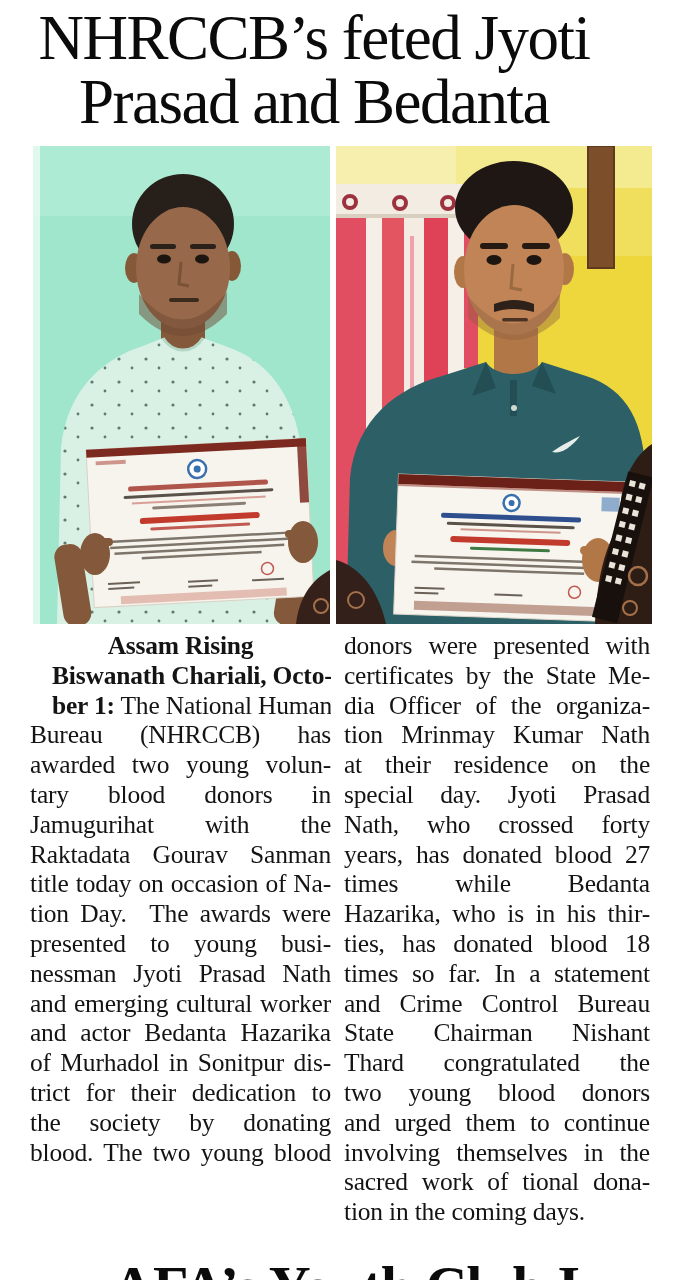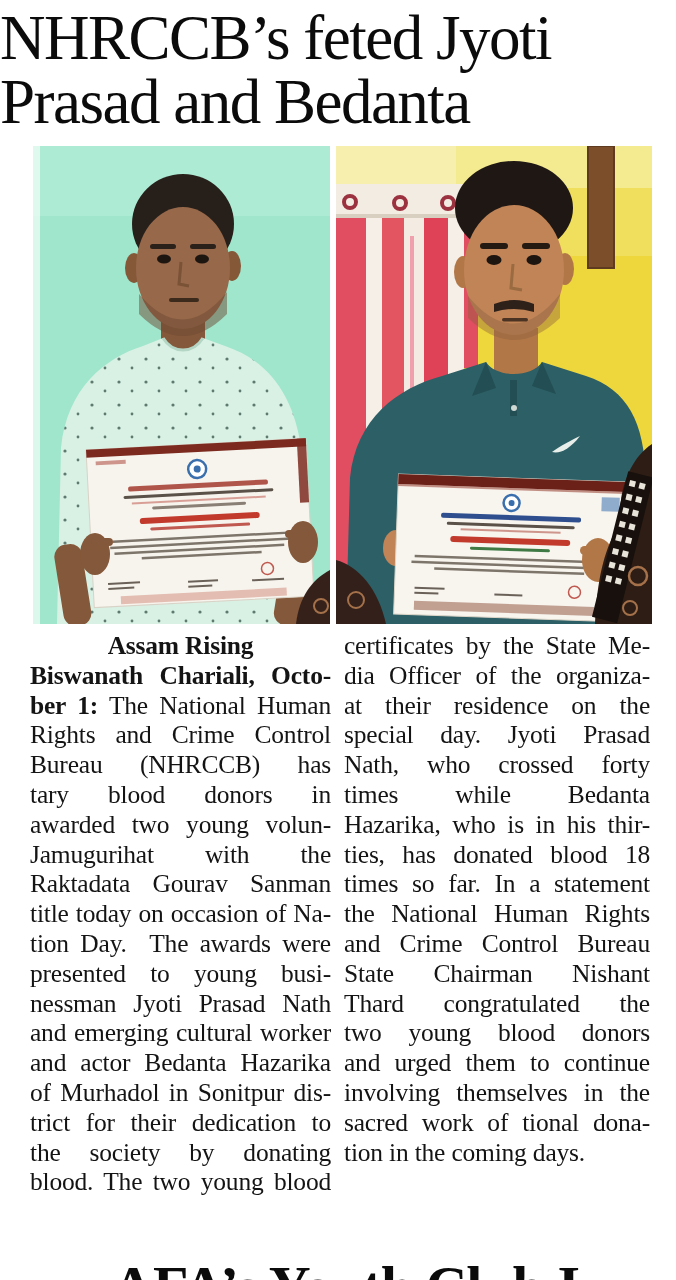--- a/index.html
+++ b/index.html
@@ -4,21 +4,21 @@
 <style>
   html,body{margin:0;padding:0;}
   body{
     width:676px;height:1280px;overflow:hidden;position:relative;
     background:#ffffff;
     font-family:"Liberation Serif", serif;
   }
   
   .headline{
     position:absolute;left:0;top:6px;width:628px;
-    color:#0b0b0b;
+    text-align:center;color:#0b0b0b;
     font-family:"Liberation Serif", serif;
     font-weight:400;
   }
   .headline .hl{
     font-size:63px;line-height:64px;letter-spacing:-1.5px;white-space:nowrap;
   }
   
   .photo{position:absolute;top:146px;height:478px;display:block;}
   .photo-left{left:33px;width:297px;}
   .photo-right{left:336px;width:316px;}
@@ -27,21 +27,21 @@
   .col-0{left:30px;width:301px;}
   .col-1{left:344px;width:306px;}
   .tl{
     font-size:25.5px;line-height:29.8px;color:#141414;
     text-align:justify;text-align-last:justify;
     white-space:nowrap;overflow:hidden;
     letter-spacing:-0.2px;
   }
   .tl.cb{text-align:center;text-align-last:center;font-weight:bold;}
   .tl.e{text-align:center;text-align-last:left;}
-  .tl b{font-weight:bold;}
+  .tl b{font-weight:bold;margin-left:22px;}
   
   .bottom-head{
     position:absolute;left:0;top:1254px;width:676px;height:26px;overflow:hidden;
   }
   .bottom-head .bh{
     position:absolute;left:112px;top:0;
     font-size:58px;line-height:66px;font-weight:700;color:#0b0b0b;
     letter-spacing:-1px;white-space:nowrap;
   }
 </style>
@@ -228,48 +228,49 @@
   <circle cx="302" cy="430" r="9" fill="none" stroke="#a4714a" stroke-width="2.5"></circle>
   <circle cx="294" cy="462" r="7" fill="none" stroke="#a4714a" stroke-width="2"></circle>
   <path d="M0,478 L0,414 C22,420 42,442 50,478 Z" fill="#33201a"></path>
   <circle cx="20" cy="454" r="8" fill="none" stroke="#a4714a" stroke-width="2"></circle>
 </svg>
 
 <div class="column col-0">
     <div class="tl cb">Assam Rising</div>
     <div class="tl"><b>Biswanath Chariali, Octo-</b></div>
     <div class="tl"><b>ber 1:</b> The National Human</div>
-    <div class="tl">Rights and Crime Control</div>
     <div class="tl">Bureau (NHRCCB) has</div>
+    <div class="tl">awarded two young volun-</div>
     <div class="tl">tary blood donors in</div>
-    <div class="tl">awarded two young volun-</div>
     <div class="tl">Jamugurihat with the</div>
     <div class="tl">Raktadata Gourav Sanman</div>
     <div class="tl">title today on occasion of Na-</div>
     <div class="tl">tion Day.&nbsp; The awards were</div>
     <div class="tl">presented to young busi-</div>
     <div class="tl">nessman Jyoti Prasad Nath</div>
     <div class="tl">and emerging cultural worker</div>
     <div class="tl">and actor Bedanta Hazarika</div>
     <div class="tl">of Murhadol in Sonitpur dis-</div>
     <div class="tl">trict for their dedication to</div>
     <div class="tl">the society by donating</div>
     <div class="tl">blood. The two young blood</div>
   </div>
 <div class="column col-1">
+    <div class="tl">donors were presented with</div>
     <div class="tl">certificates by the State Me-</div>
     <div class="tl">dia Officer of the organiza-</div>
+    <div class="tl">tion Mrinmay Kumar Nath</div>
     <div class="tl">at their residence on the</div>
     <div class="tl">special day. Jyoti Prasad</div>
     <div class="tl">Nath, who crossed forty</div>
+    <div class="tl">years, has donated blood 27</div>
     <div class="tl">times while Bedanta</div>
     <div class="tl">Hazarika, who is in his thir-</div>
     <div class="tl">ties, has donated blood 18</div>
     <div class="tl">times so far. In a statement</div>
-    <div class="tl">the National Human Rights</div>
     <div class="tl">and Crime Control Bureau</div>
     <div class="tl">State Chairman Nishant</div>
     <div class="tl">Thard congratulated the</div>
     <div class="tl">two young blood donors</div>
     <div class="tl">and urged them to continue</div>
     <div class="tl">involving themselves in the</div>
     <div class="tl">sacred work of tional dona-</div>
     <div class="tl e">tion in the coming days.</div>
   </div>
 

